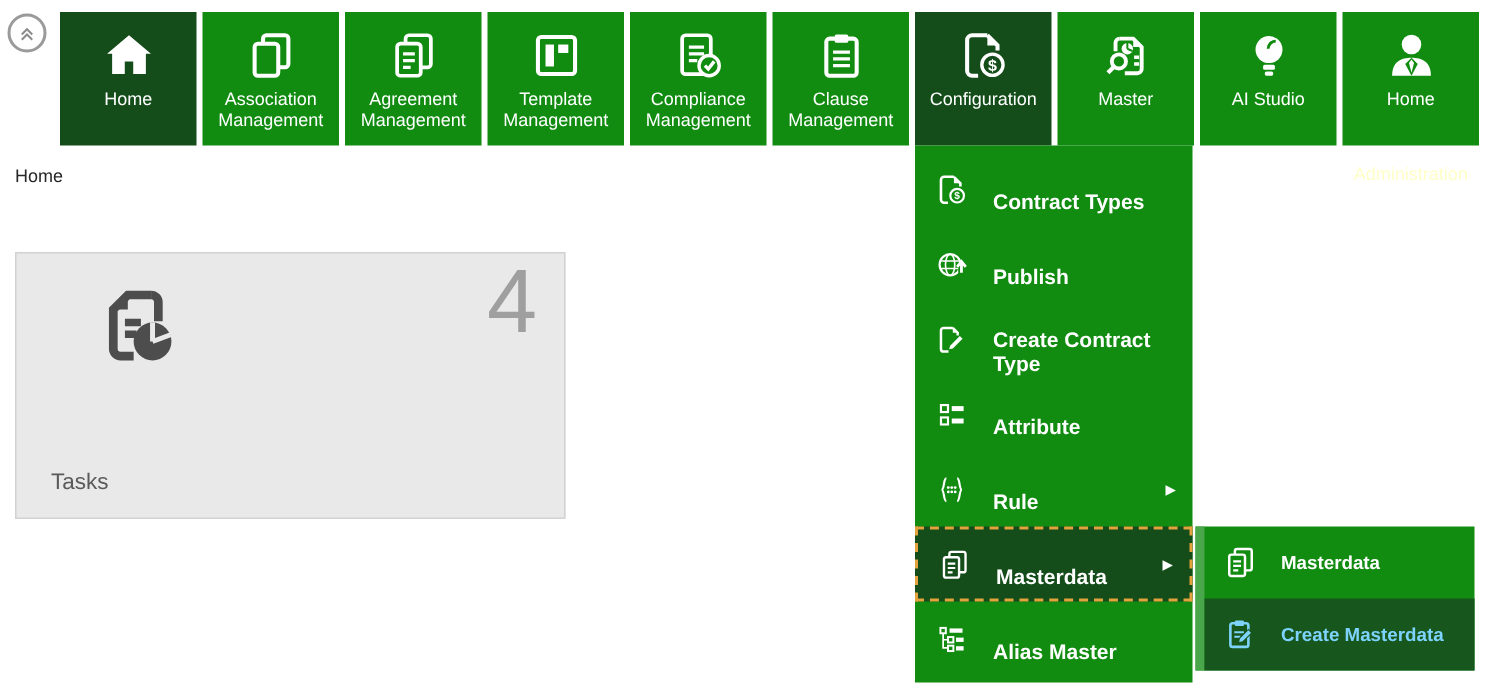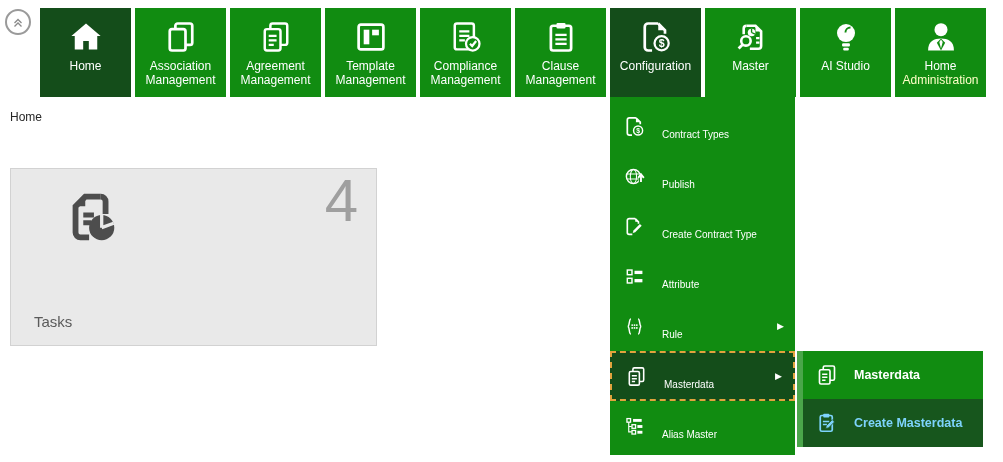--- a/index.html
+++ b/index.html
@@ -63,21 +63,21 @@
     position:absolute; left:610px; top:97px;
     width:185px; height:358px;
     background:var(--green); padding:4px 0;
   }
   .menu-item {
     height:50px; display:flex; align-items:center;
     padding:0 8px 0 13px; color:#fff; cursor:pointer;
     --bg:var(--green);
   }
   .menu-item .micon { width:23px; height:23px; margin-right:16px; flex:0 0 auto; }
-  .menu-item .mlabel { font-size:10px; font-weight:400; flex:1;margin-top:16px; }
+  .menu-item .mlabel { font-size:14px; font-weight:700; flex:1;margin-top:16px; }
   .menu-item .expander { font-size:9px; margin-right:3px; }
   .menu-item.highlighted {
     background:var(--dkgreen); --bg:var(--dkgreen);
     border:2px dashed var(--dash);
   }
   
   .submenu {
     position:absolute; left:797px; top:351px;
     width:186px; border-left:6px solid var(--strip);
     background:var(--green);
@@ -204,21 +204,21 @@
       <span class="ticon">
         <svg viewBox="0 0 32 32">
           <circle cx="16" cy="9.5" r="5.8" fill="currentColor"></circle>
           <path d="M4.5 28 C4.5 19.5 10 17.3 16 17.3 C22 17.3 27.5 19.5 27.5 28 Z" fill="currentColor"></path>
           <path d="M16 17.3 L12.3 21 L16 28 L19.7 21 Z" fill="var(--bg)"></path>
           <path d="M16 18.3 L14.5 20.4 L16 26.2 L17.5 20.4 Z" fill="currentColor"></path>
         </svg>
       </span>
       <div class="tlabel">
         <span>Home</span>
-        <span style="color: rgb(255, 255, 200);">Administration</span>
+        <span style="color: rgb(255, 255, 200); margin-top: 36px;">Administration</span>
       </div>
     </div>
   </nav>
 
 <div class="breadcrumb">Home</div>
 
 <div class="task-tile">
   <span class="ticon">
       <svg viewBox="0 0 32 32">
         <path d="M20.5 5.5 H12.5 L7.5 10.5 V24 A2.5 2.5 0 0 0 10 26.5 H14.5" fill="none" stroke="currentColor" stroke-width="3"></path>

